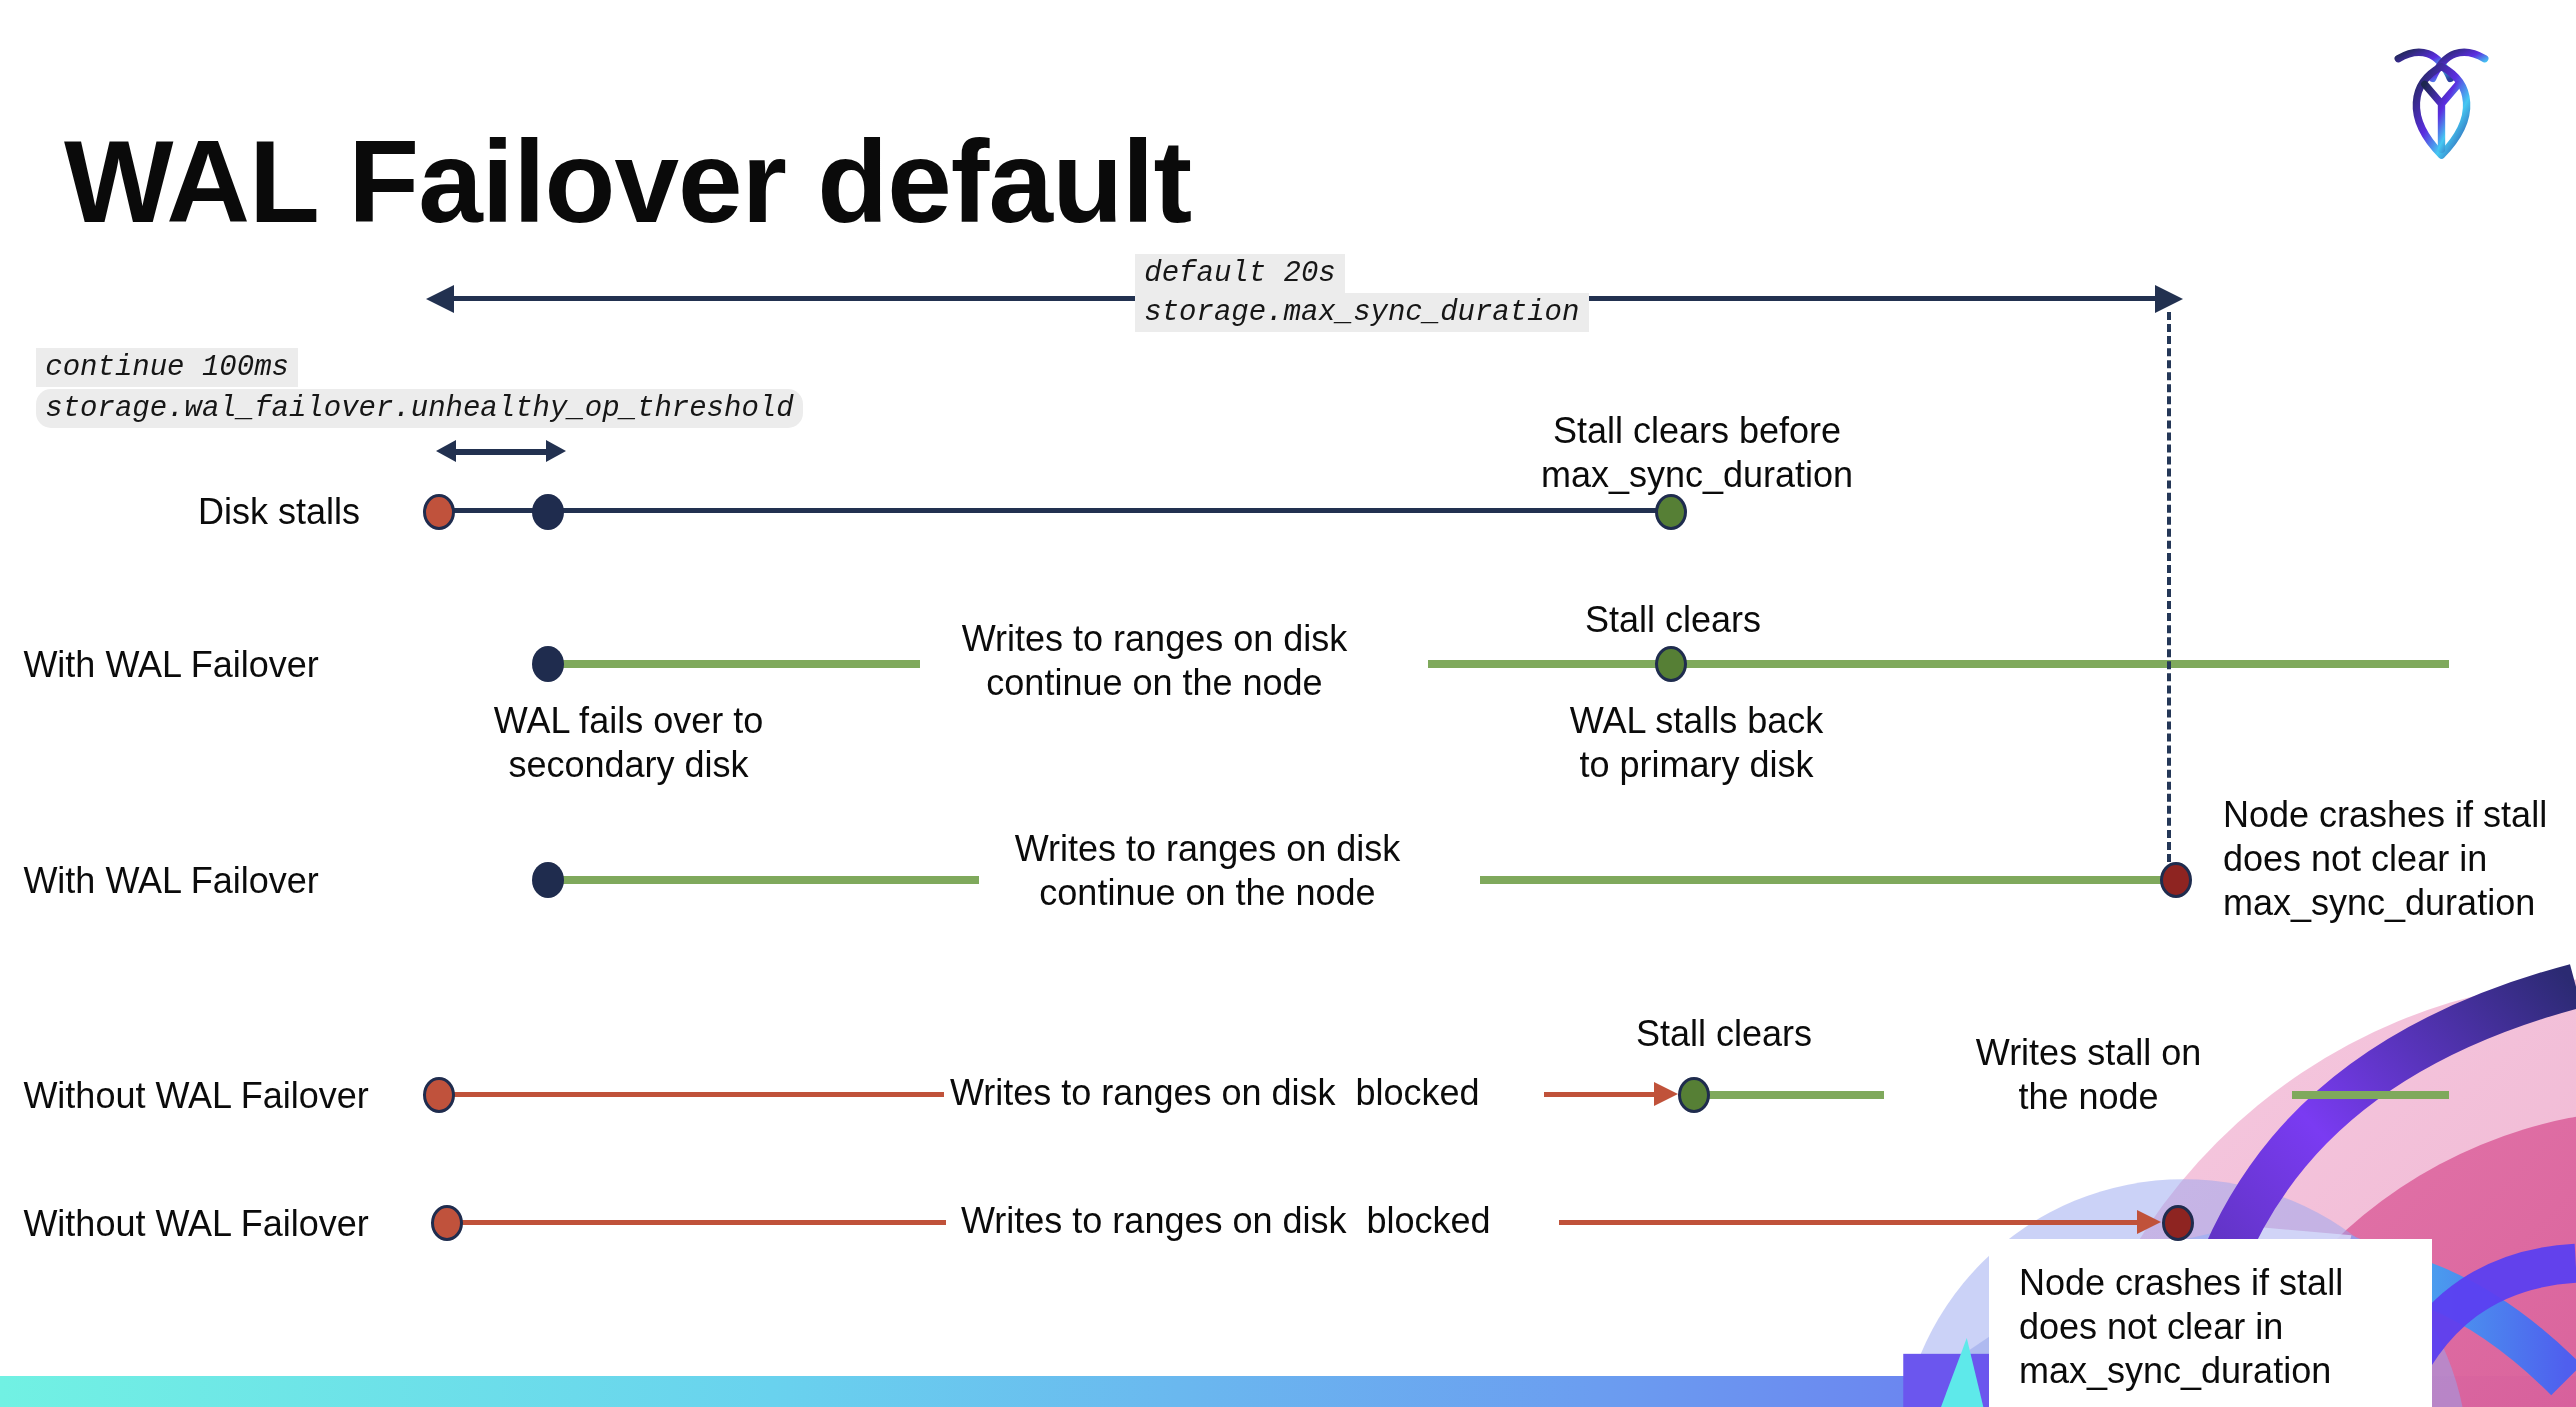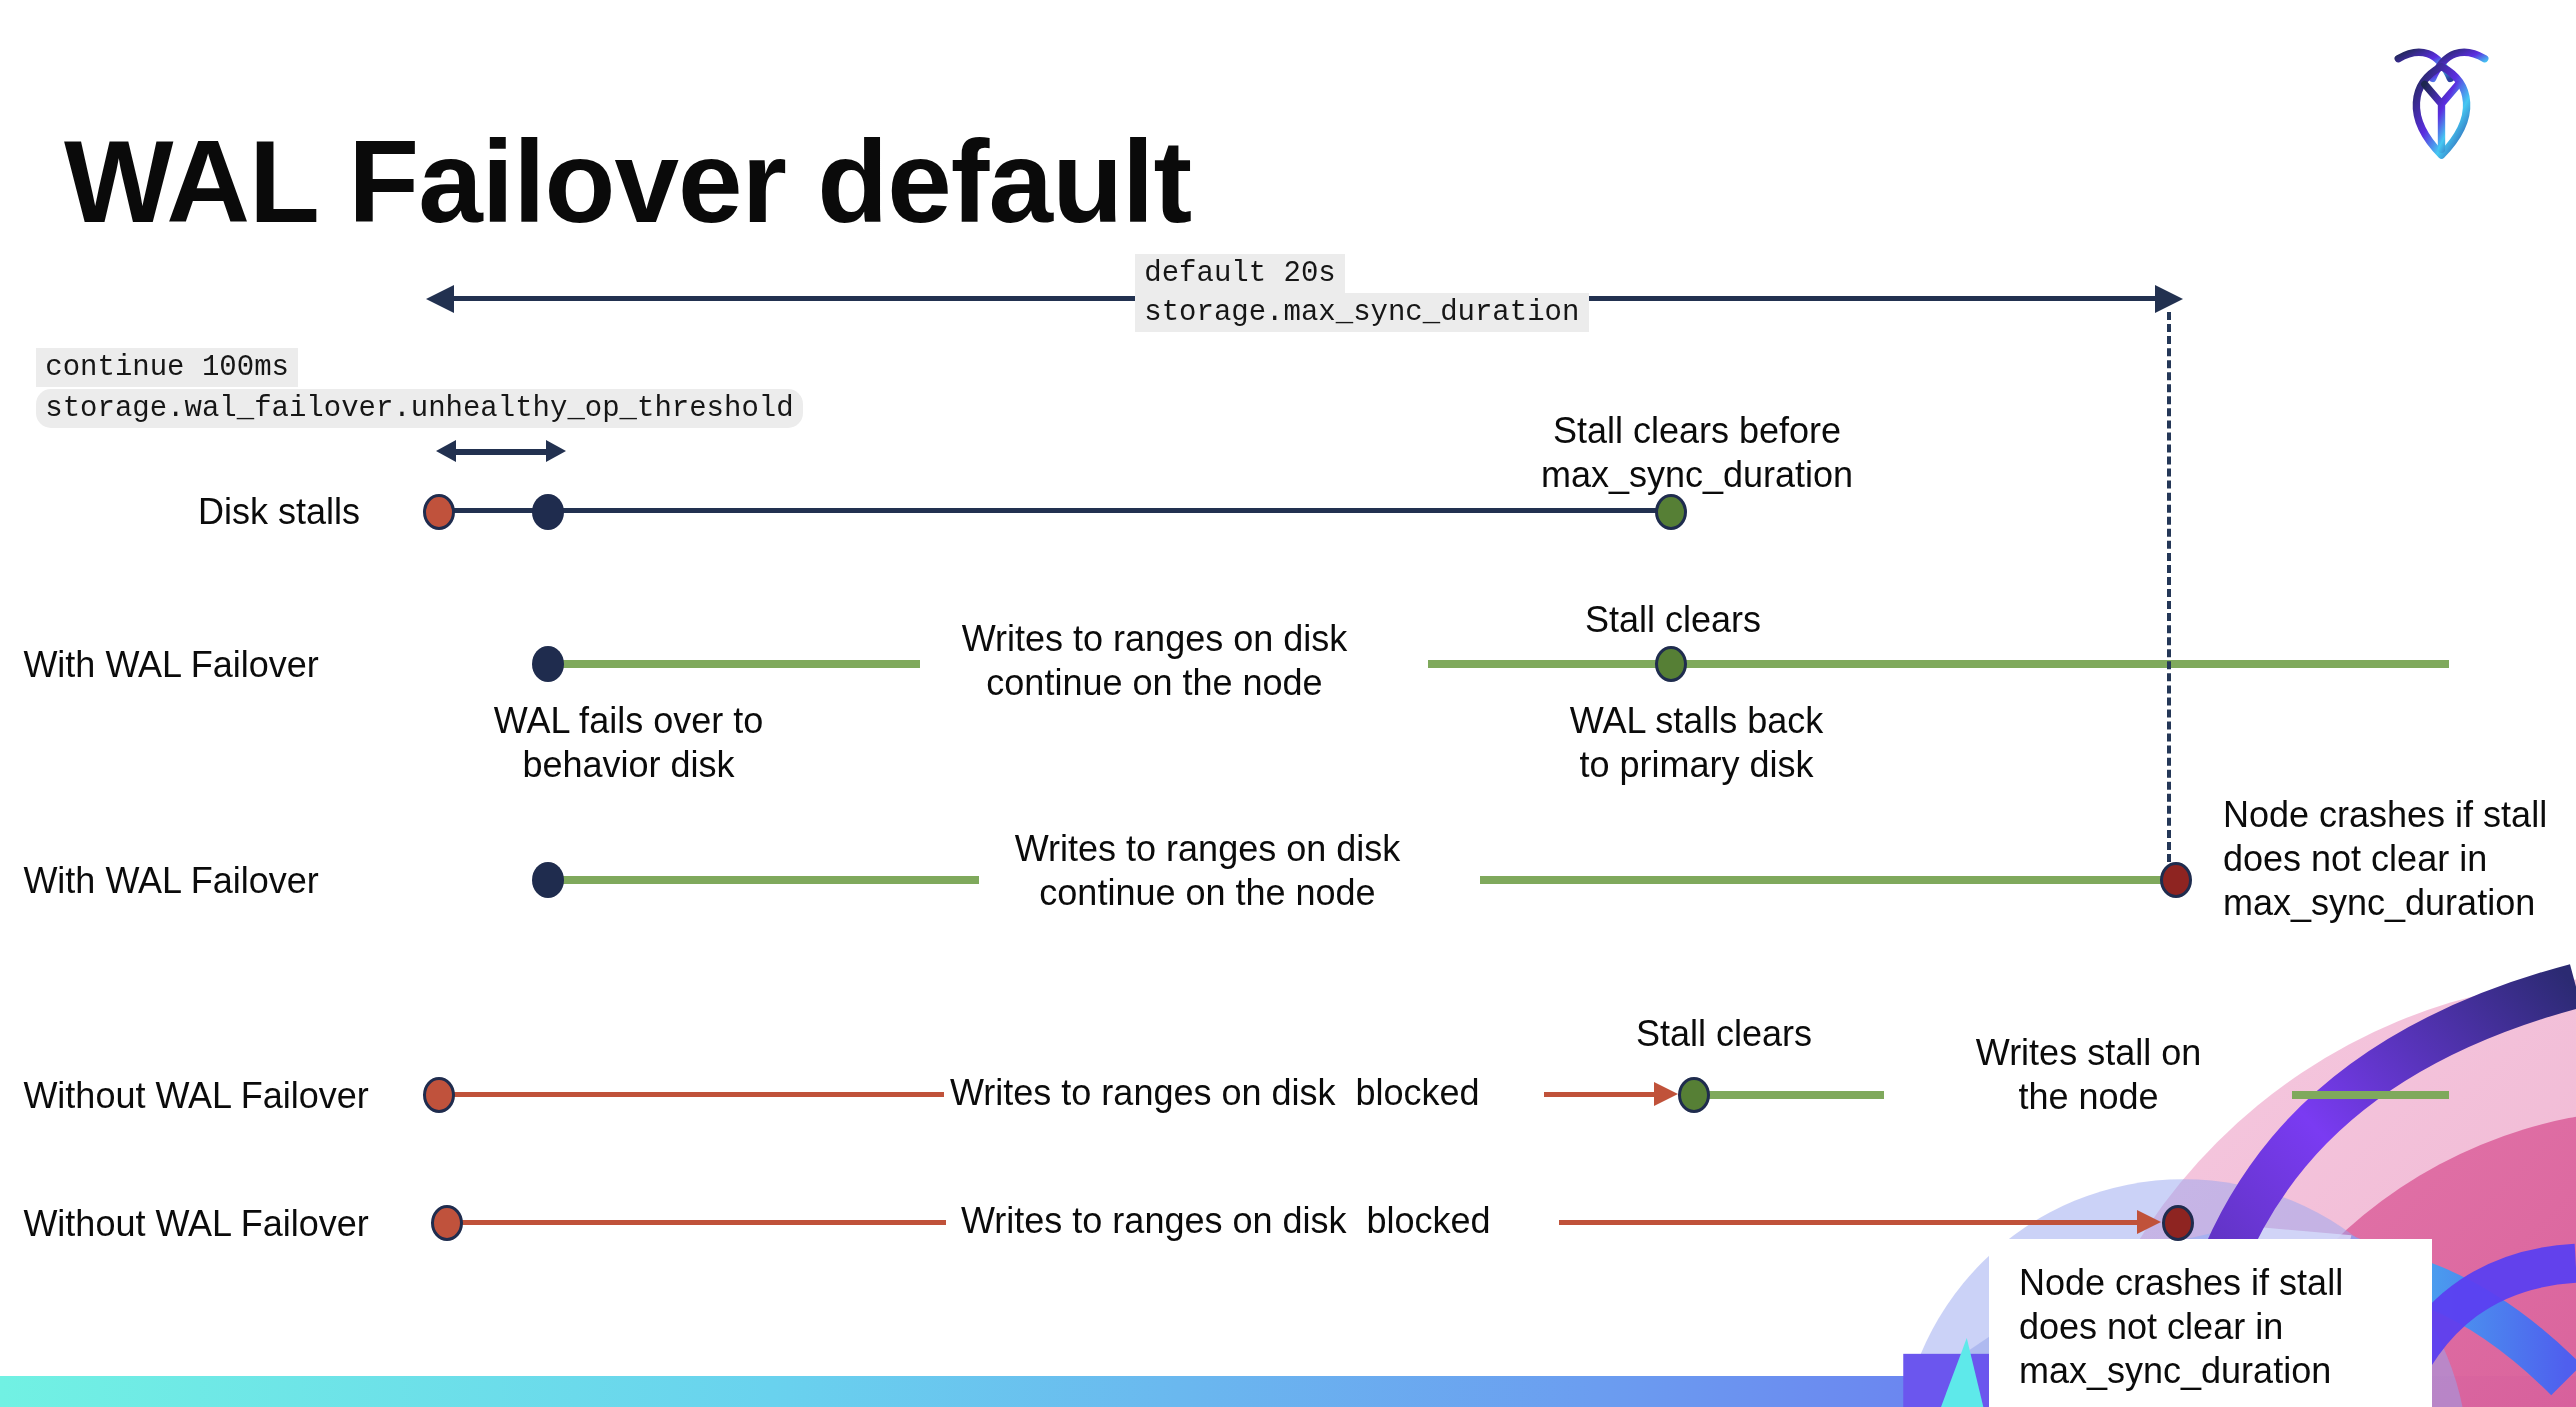--- a/index.html
+++ b/index.html
@@ -4,21 +4,21 @@
 <style>
   html,body{margin:0;padding:0;}
   body{width:2576px;height:1408px;position:relative;overflow:hidden;background:#ffffff;
        font-family:"Liberation Sans",sans-serif;color:#0b0b0b;}
   .title{position:absolute;left:64px;top:37px;font-size:116px;font-weight:bold;
          letter-spacing:-0.9px;color:#0a0a0a;}
   .note{position:absolute;font-size:36px;line-height:1.22;white-space:pre-line;color:#0b0b0b;}
   .center{text-align:center;}
   .right{text-align:center;}
   .code{position:absolute;font-family:"Liberation Mono","DejaVu Sans Mono",monospace;
-        font-size:29px;background:#ececec;color:#161616;padding:2.8px 9.3px;white-space:pre;}
+        font-size:29px;background:#ececec;color:#161616;padding:2.8px 9.3px;white-space:pre;font-style:italic;}
   .hline{position:absolute;}
   .navy-line{height:4.7px;background:#223150;}
   .green-line{height:8.4px;background:#7fa95c;}
   .red-line{height:4.7px;background:#c0523a;}
   .dot{position:absolute;width:32px;height:36px;border-radius:50%;box-sizing:border-box;z-index:6;}
   .dot-navy{background:#1f2c4e;}
   .dot-red{background:#c0523c;border:3.7px solid #1f2c4e;}
   .dot-green{background:#567f35;border:3.7px solid #1f2c4e;}
   .dot-darkred{background:#8e2421;border:3.7px solid #1f2c4e;}
   .tri{position:absolute;width:0;height:0;z-index:5;}
@@ -119,21 +119,21 @@
 
 <div class="note" style="left:23.4px;top:643px;">With WAL Failover</div>
 <div class="dot dot-navy" style="left:532px;top:646px;"></div>
 <div class="hline green-line" style="left:551px;top:660px;width:369px;"></div>
 <div class="note center" style="left:944px;top:617px;width:421px;">Writes to ranges on disk
 continue on the node</div>
 <div class="hline green-line" style="left:1428px;top:660px;width:1021px;"></div>
 <div class="dot dot-green" style="left:1655px;top:646px;"></div>
 <div class="note center" style="left:1533px;top:598px;width:280px;">Stall clears</div>
 <div class="note center" style="left:465px;top:699px;width:327px;">WAL fails over to
-behavior disk</div>
+secondary disk</div>
 <div class="note center" style="left:1533px;top:699px;width:327px;">WAL stalls  back
 to primary disk</div>
 
 <div class="note" style="left:23.4px;top:859px;">With WAL Failover</div>
 <div class="dot dot-navy" style="left:532px;top:862px;"></div>
 <div class="hline green-line" style="left:551px;top:876px;width:428px;"></div>
 <div class="note center" style="left:997px;top:827px;width:421px;">Writes to ranges on disk
 continue on the node</div>
 <div class="hline green-line z5" style="left:1480px;top:876px;width:694px;"></div>
 <div class="dot dot-darkred" style="left:2160px;top:862px;"></div>

